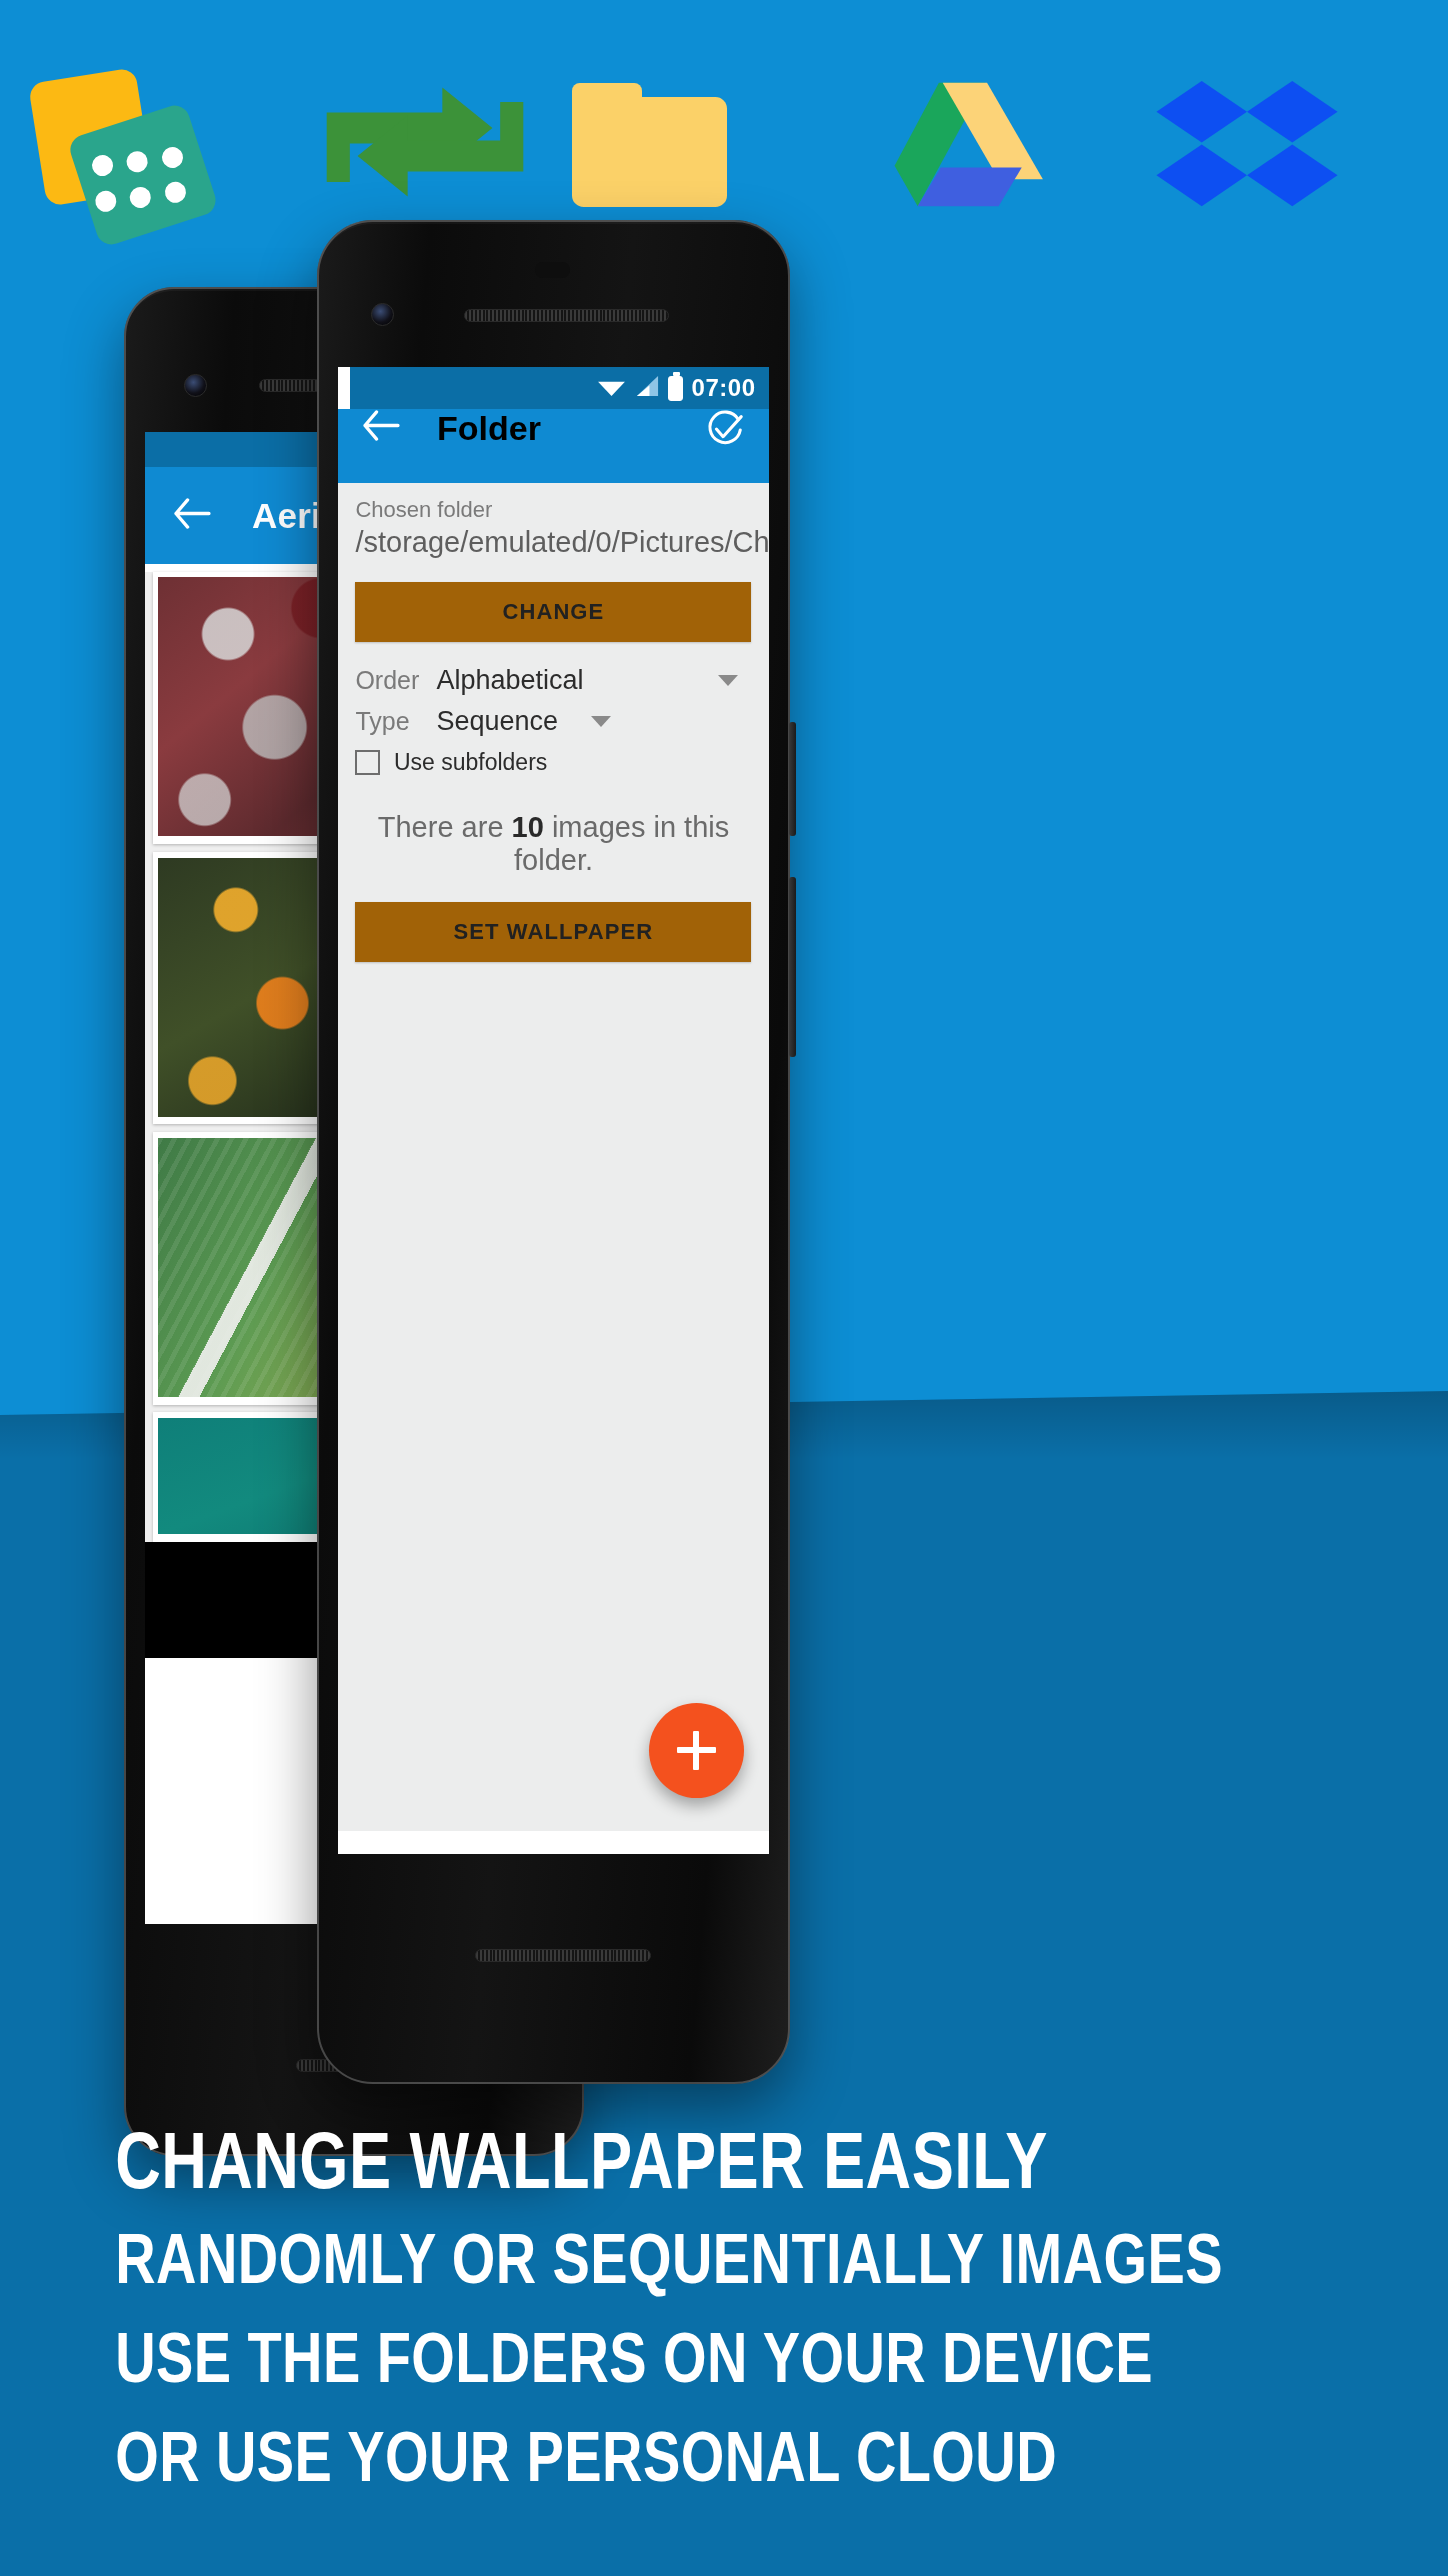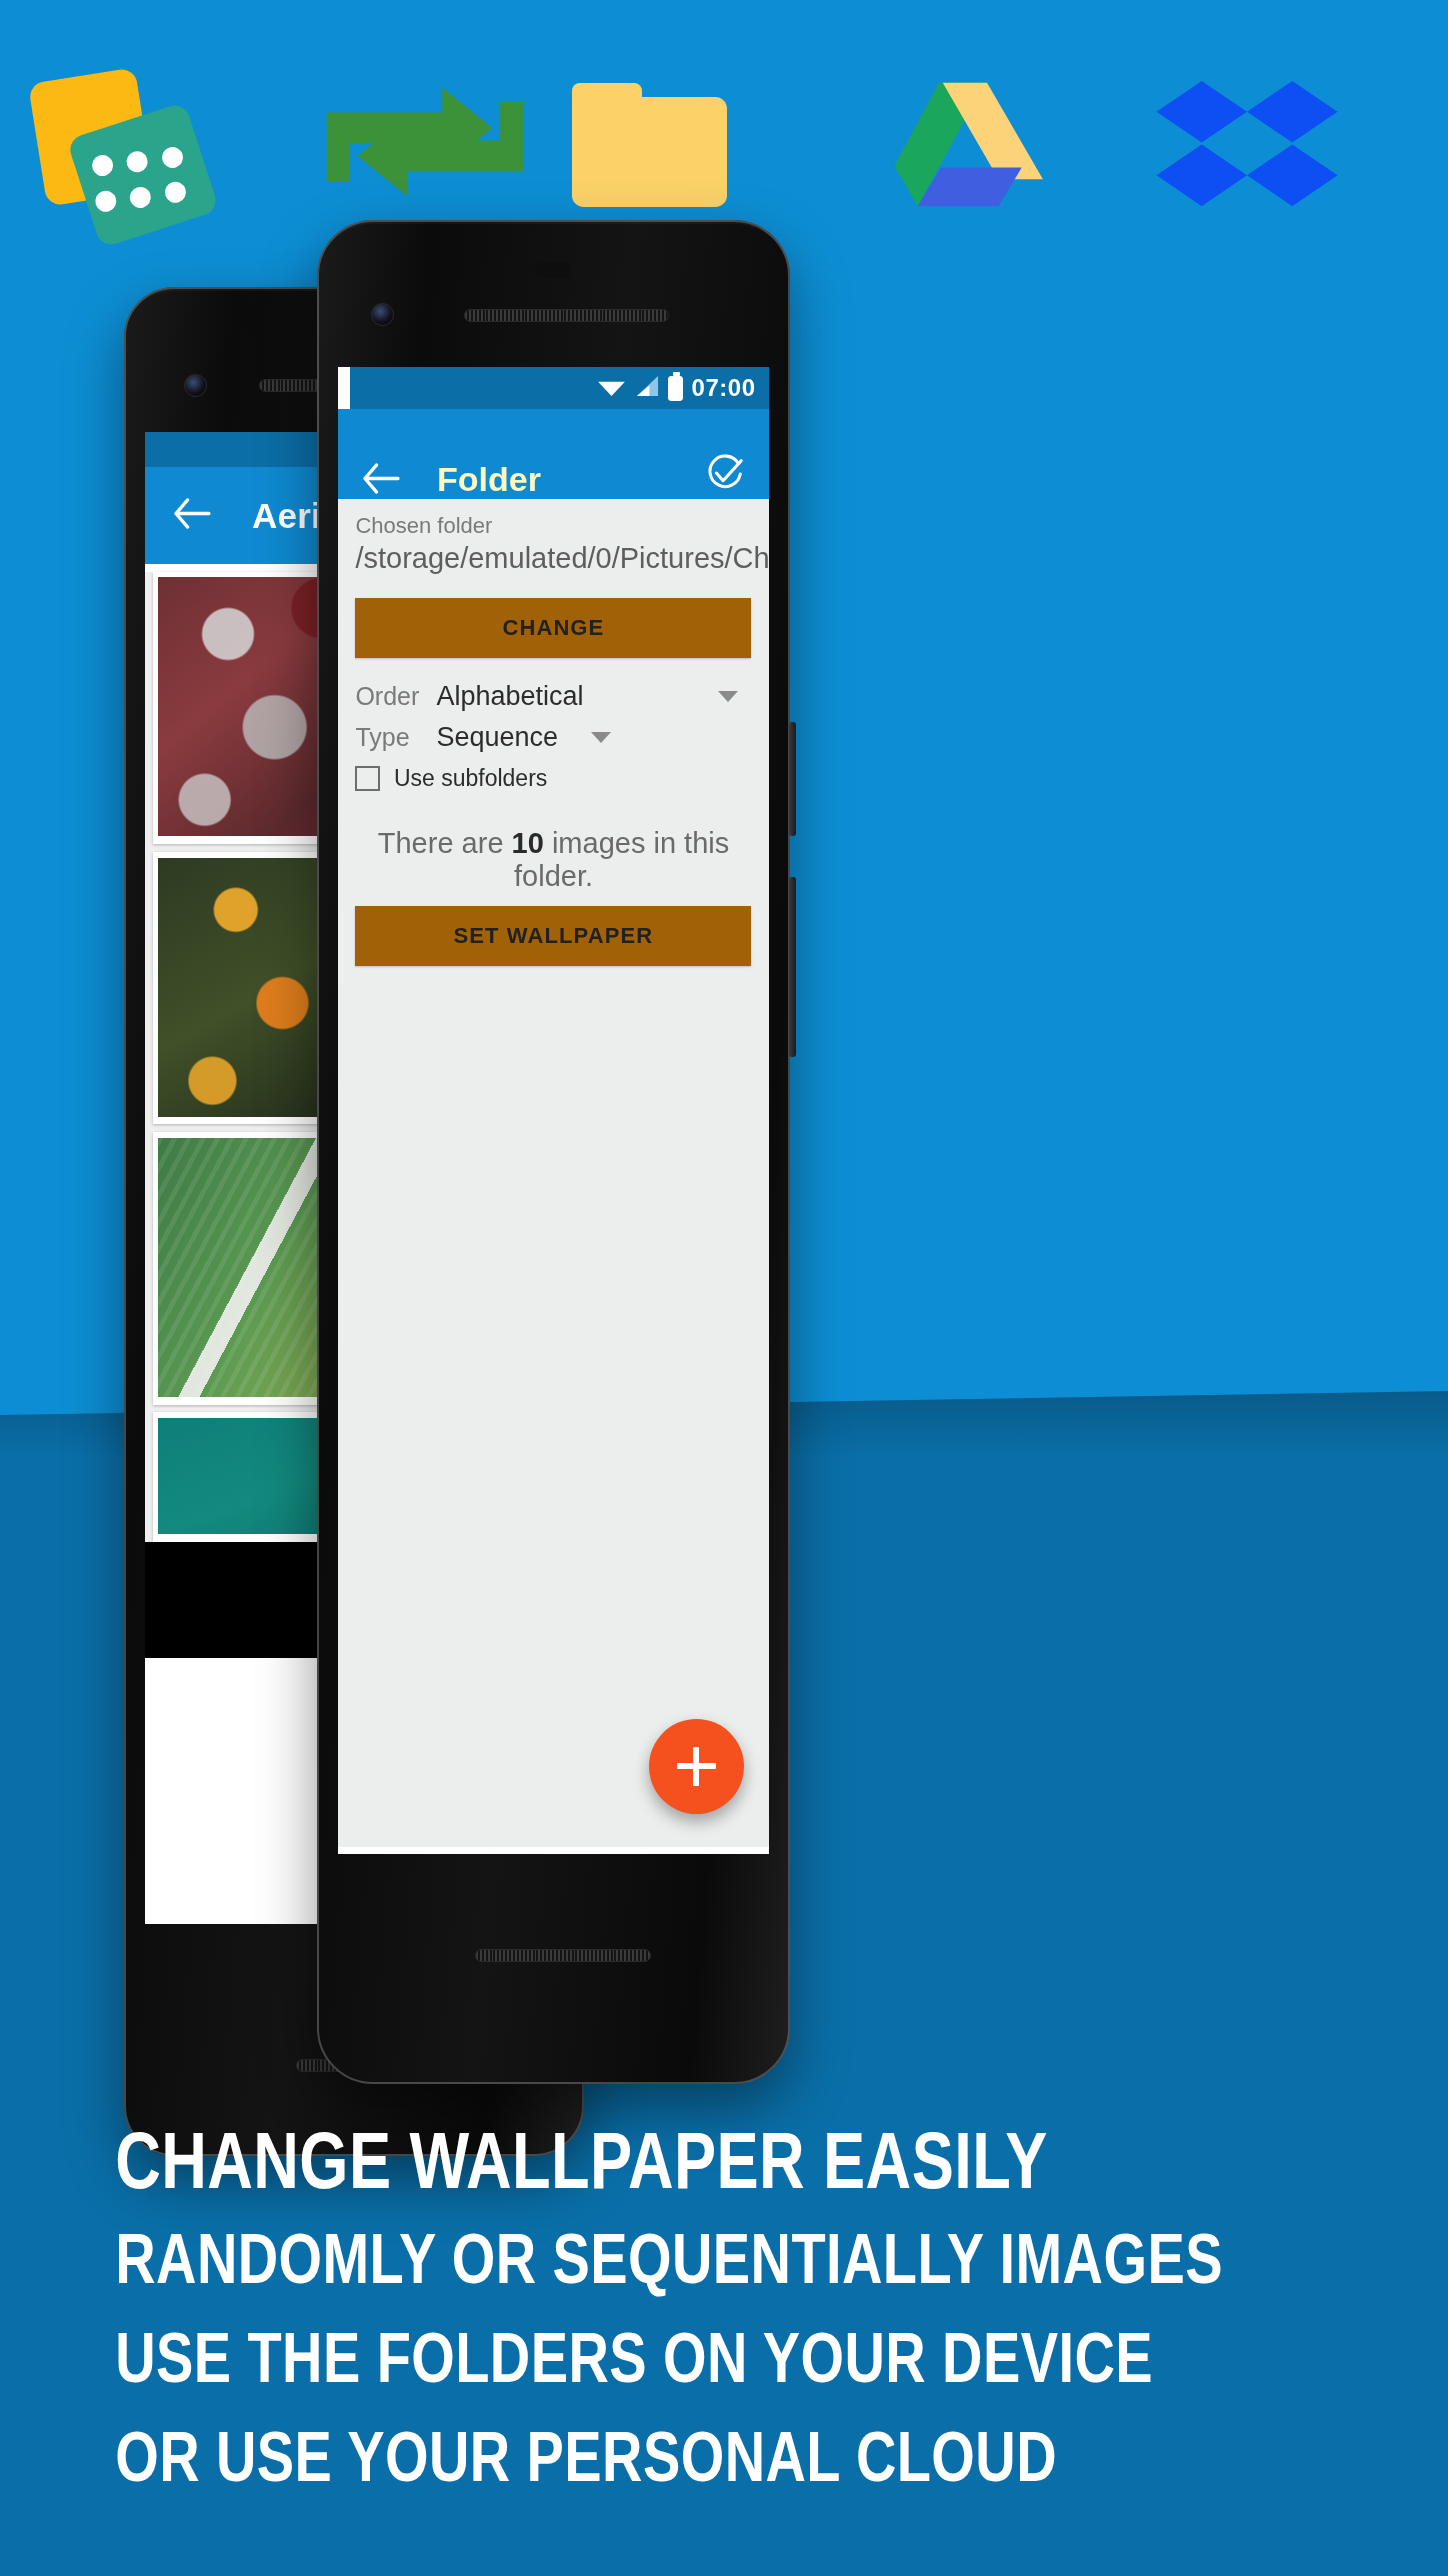--- a/index.html
+++ b/index.html
@@ -177,22 +177,22 @@
   .battery {
     width: 14.5px; height: 25px; border: 1.9px solid #fff; border-radius: 2.9px;
     background: #fff; position: relative;
   }
   .battery::before {
     content: ""; position: absolute; left: 3.9px; top: -4.8px;
     width: 6.8px; height: 3.9px; background: #fff; border-radius: 1px;
   }
 
   .appbar {
-    height: 90px; background: #0f8ad2; display: flex; align-items: flex-end;
-    padding: 0 23px; color: #fef9c3;
+    height: 74px; background: #0f8ad2; display: flex; align-items: flex-start;
+    padding: 0 23px; color: #000000;
   }
   .ab-title {
     font-size: 34px; font-weight: bold; margin-left: 37px; flex: 1;
   }
 
   .content { background: #eceded; height: 1348px; position: relative; }
 
   .field-label { font-size: 22px; color: #7a7a7a; padding: 13.5px 17.4px 0 17.4px; }
   .field-value { font-size: 29px; color: #5e5e5e; padding: 3.9px 17.4px 0 17.4px; white-space: nowrap; }
 
@@ -420,21 +420,21 @@
 
         <div class="row-check">
           <span class="cb"></span>
           <span class="cb-label">Use subfolders</span>
         </div>
 
         <div class="info-line">
           <span>There are </span><b>10</b><span> images in this folder.</span>
         </div>
 
-        <button class="btn-flat" style="margin-top:13px;">SET WALLPAPER</button>
+        <button class="btn-flat" style="margin-top:25px;">SET WALLPAPER</button>
 
         <div class="fab">
           <span class="fab-plus"></span>
         </div>
       </div>
 
     </div>
   </div>
 
   <div class="tagline">

